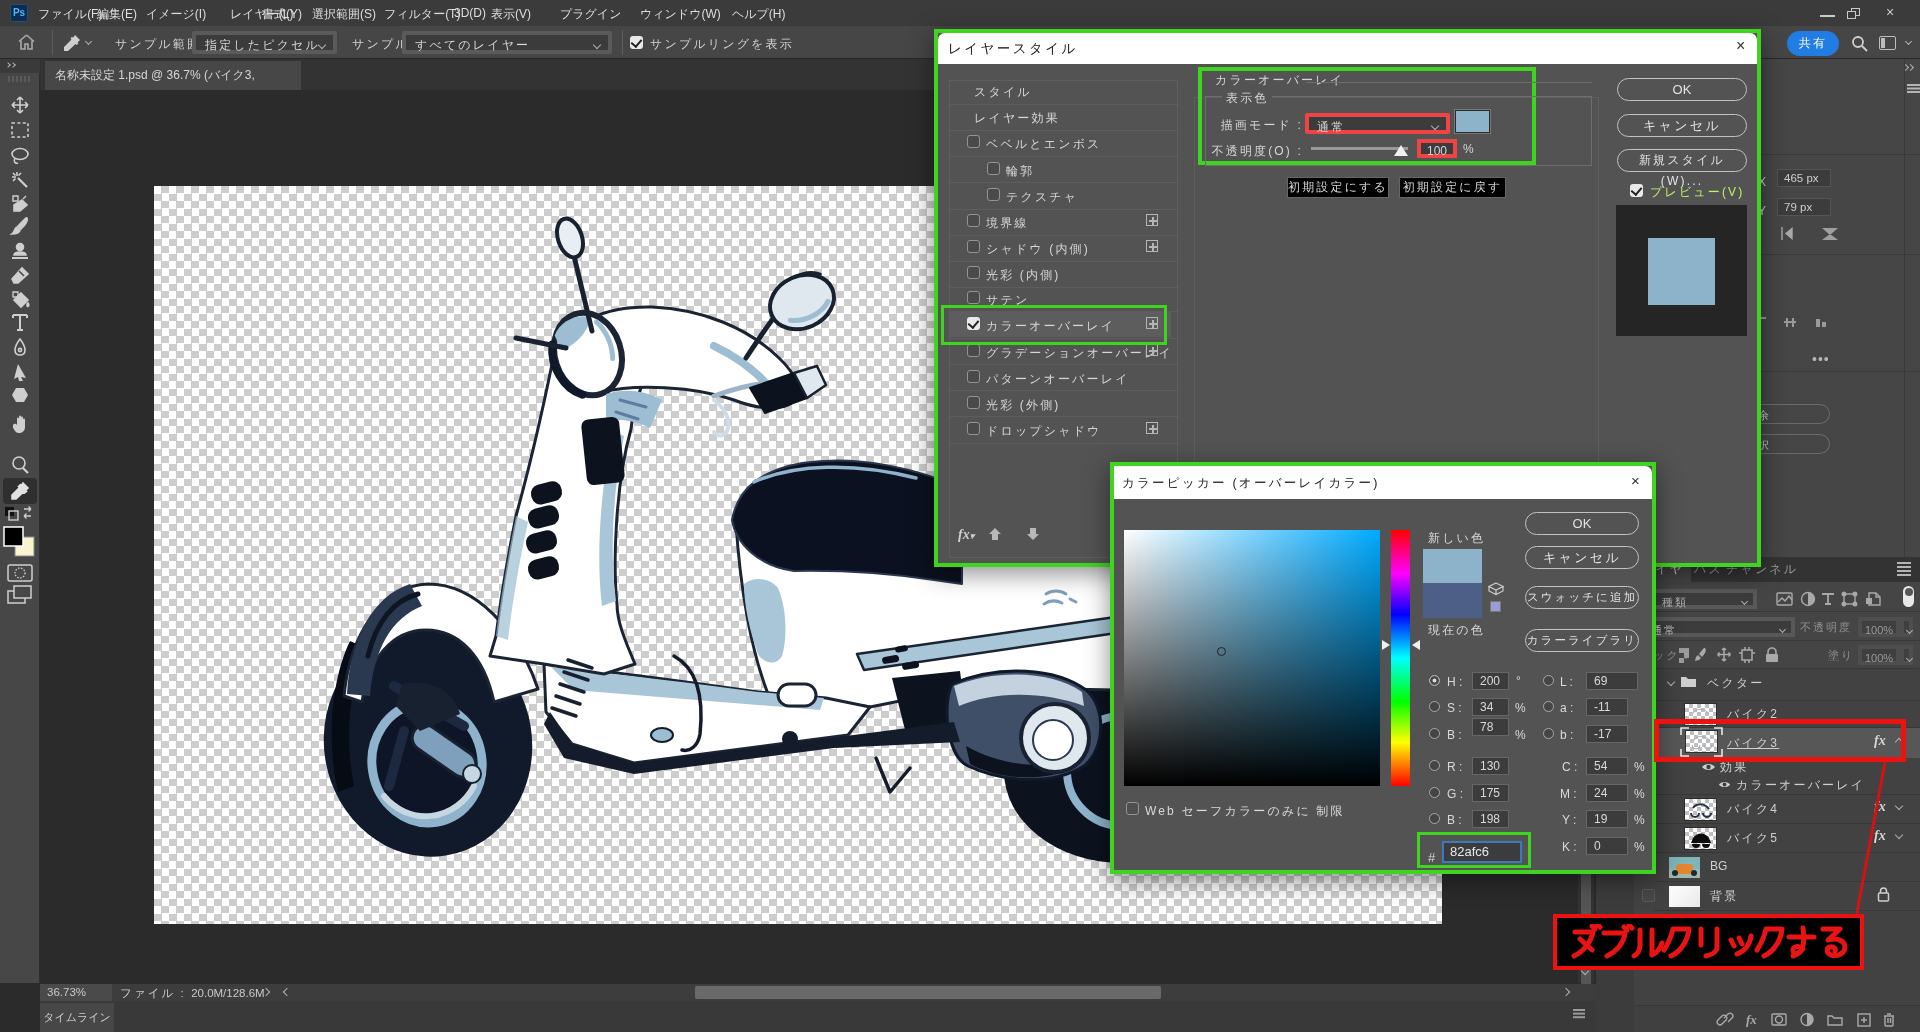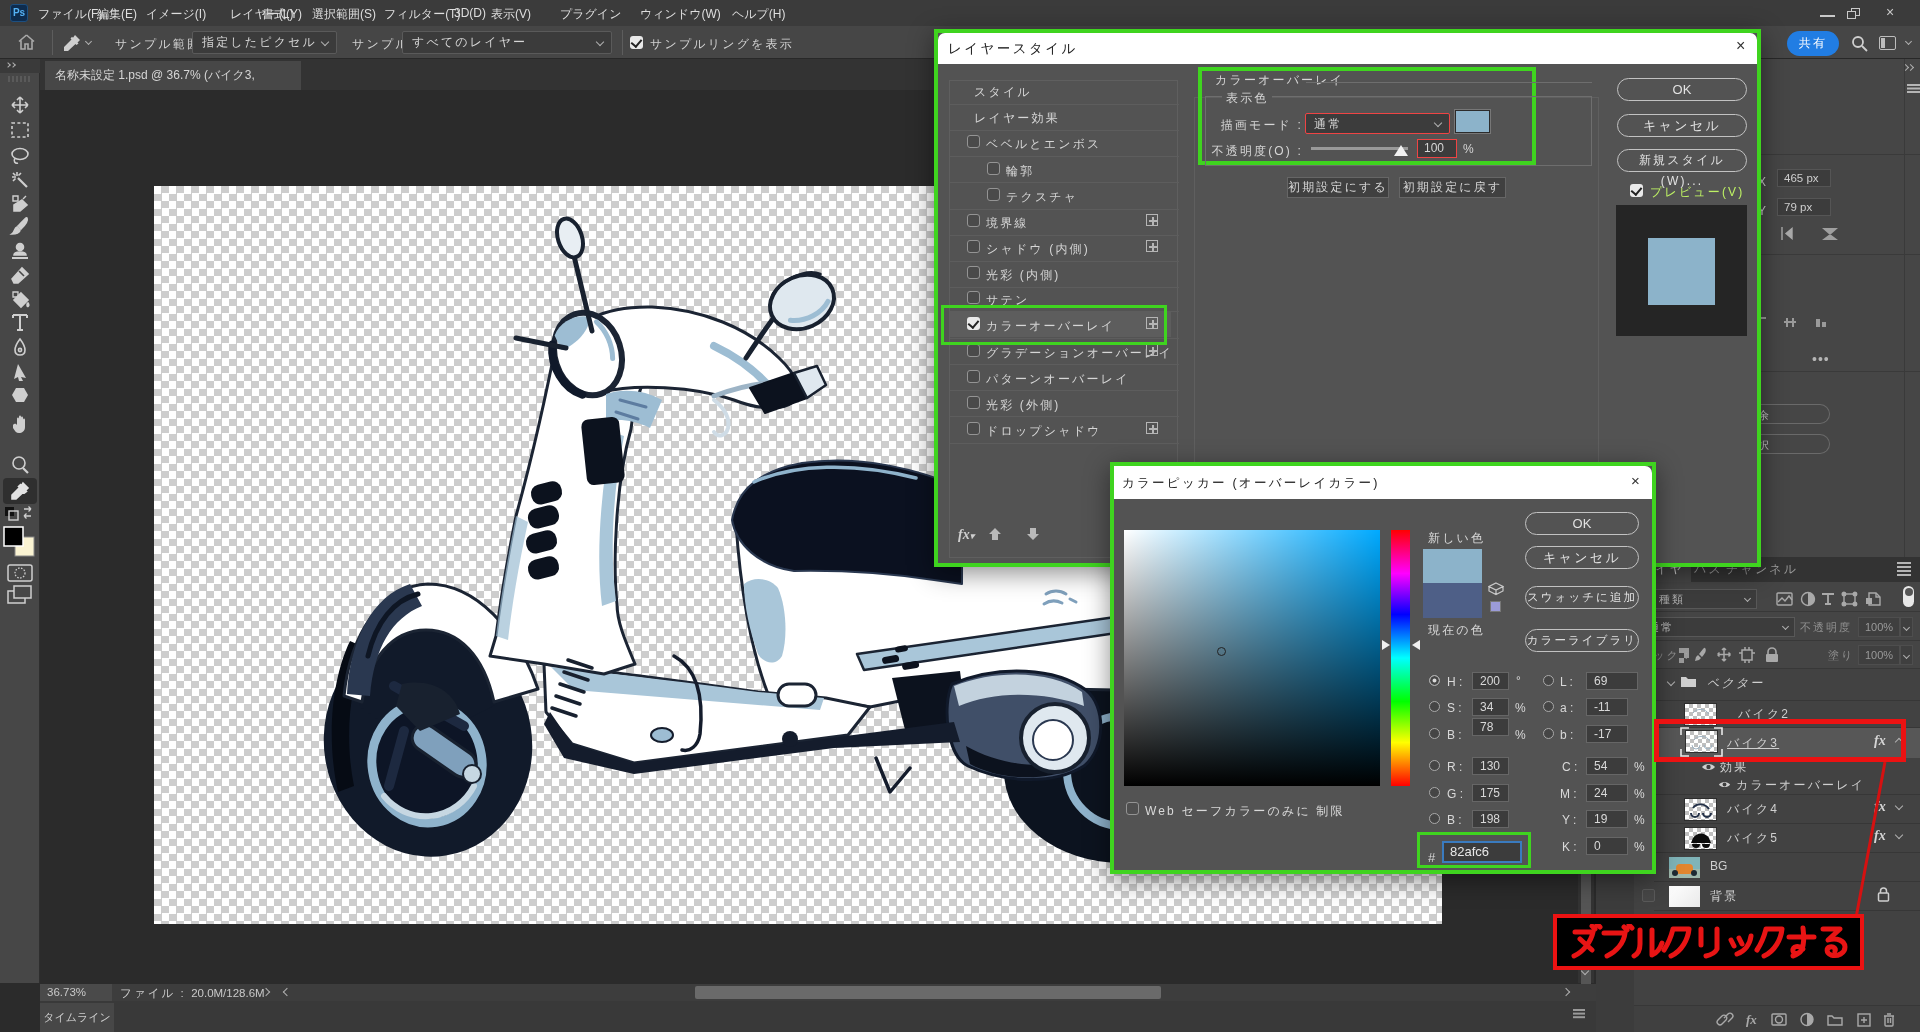--- a/index.html
+++ b/index.html
@@ -1,32 +1,32 @@
 <!DOCTYPE html>
 <html><head><meta charset="utf-8">
 <style>
 html,body{margin:0;padding:0;width:1920px;height:1032px;overflow:hidden;background:#2b2b2b;
   font-family:"Liberation Sans",sans-serif;-webkit-font-smoothing:antialiased;}
 *{box-sizing:border-box;}
 .abs{position:absolute;}
 .jp{letter-spacing:.18em;}
 .txt{color:#d9d9d9;font-size:12px;}
 .mi{top:6px;font-size:12px;color:#dedede;}
-.field{background:#3c3c3c;border:1px solid #ef4444;color:#d6d6d6;}
+.field{background:#3c3c3c;border:4px solid #ef4444;color:#d6d6d6;}
 .pill{border:1px solid #c2c2c2;border-radius:12px;color:#e2e2e2;font-size:13px;text-align:center;}
 .chk{width:13px;height:13px;background:#e9e9e9;border-radius:3px;position:absolute;}
 .chk:after{content:"";position:absolute;left:3px;top:1px;width:5px;height:8px;border:solid #222;border-width:0 2px 2px 0;transform:rotate(40deg);}
 .sep{position:absolute;background:#5d5d5d;}
 .thumb{width:31px;height:21px;background-image:conic-gradient(#bfbfbf 25%,#fff 0 50%,#bfbfbf 0 75%,#fff 0);background-size:8px 8px;outline:1px solid #2e2e2e;}
 .pfield{position:absolute;background:#3c3c3c;border:1px solid #555;color:#cfcfcf;font-size:11.5px;line-height:16px;padding-left:6px;}
 .cbx{width:13px;height:13px;border:1px solid #949494;border-radius:3px;background:#4a4a4a;}
 .plus{width:12px;height:12px;border:1px solid #b5b5b5;}
 .plus:after{content:"";position:absolute;left:5px;top:2px;width:2px;height:8px;background:#b5b5b5;}
 .plus:before{content:"";position:absolute;left:2px;top:5px;width:8px;height:2px;background:#b5b5b5;}
-.btn2{height:21px;background:#404040;border:1px solid #666;color:#d6d6d6;font-size:12px;text-align:center;line-height:19px;}
+.btn2{height:21px;background:#000000;border:1px solid #666;color:#d6d6d6;font-size:12px;text-align:center;line-height:19px;}
 .radio{position:absolute;width:11px;height:11px;border:1.5px solid #a9a9a9;border-radius:50%;background:#454545;}
 .pkfield{position:absolute;background:#3c3c3c;border:1px solid #666;color:#d9d9d9;font-size:12px;line-height:16px;padding-left:7px;}
 .pklabel{position:absolute;color:#d9d9d9;font-size:12px;}
 .cvd,.cvu,.cvr,.cvl{position:absolute;width:6px;height:6px;border:solid #b0b0b0;border-width:0 0 1.5px 1.5px;}
 .cvd{transform:rotate(-45deg);}
 .cvu{transform:rotate(135deg);}
 .cvr{transform:rotate(-135deg);}
 .cvl{transform:rotate(45deg);}
 </style></head>
 <body>
@@ -473,27 +473,27 @@
     <div class="abs field" style="left:266px;top:4px;width:13px;height:20px;background:#3f3f3f;border-color:#4e4e4e;">
         <span class="cvd" style="left:3px;top:7px;width:5px;height:5px;"></span>
       </div>
   </div>
 
   <div class="abs" style="left:0;top:112px;width:286px;height:336px;background:#424242;color:#cfcfcf;font-size:12px;">
     <div class="cvd" style="left:34px;top:10px;"></div>
     <svg class="abs" style="left:47px;top:6px;" width="16" height="13" viewBox="0 0 16 13">
         <path d="M0,2 h5 l2,2 h8 v8 h-15 z" fill="#cfcfcf"></path>
       </svg>
-    <div class="abs jp" style="left:73px;top:6px;font-style:italic;">ベクター</div>
+    <div class="abs jp" style="left:73px;top:6px;">ベクター</div>
     <div class="abs" style="left:20px;top:31px;width:266px;height:1px;background:#373737;"></div>
 
     <div class="abs thumb" style="left:51px;top:35px;"><svg width="31" height="21" viewBox="0 0 31 21">
           <path d="M6,14 a4,4 0 1,0 8,0 M18,14 a4,4 0 1,0 8,0 M8,9 c4,-5 12,-5 16,1" stroke="#9fb4c4" fill="none"></path>
         </svg></div>
-    <div class="abs jp" style="left:104px;top:37px;text-align:center;">バイク2</div>
+    <div class="abs jp" style="left:93px;top:37px;text-align:center;">バイク2</div>
     <div class="abs" style="left:20px;top:58px;width:266px;height:1px;background:#373737;"></div>
 
     <div class="abs" style="left:0px;top:59px;width:286px;height:30px;background:#575757;"></div>
     <div class="abs thumb" style="left:52px;top:62px;"><svg width="31" height="21" viewBox="0 0 31 21">
           <path d="M6,14 a4,4 0 1,0 8,0 M18,14 a4,4 0 1,0 8,0 M8,9 c4,-5 12,-5 16,1" stroke="#9fb4c4" fill="none"></path>
         </svg></div>
     <svg class="abs" style="left:46px;top:58px;" width="43" height="30" viewBox="0 0 43 30" fill="none" stroke="#e8e8e8" stroke-width="1.6">
         <path d="M1,8 v-7 h8 M34,1 h8 v7 M42,22 v7 h-8 M9,29 h-8 v-7"></path>
       </svg>
     <div class="abs jp" style="left:93px;top:66px;text-decoration:underline;">バイク3</div>

